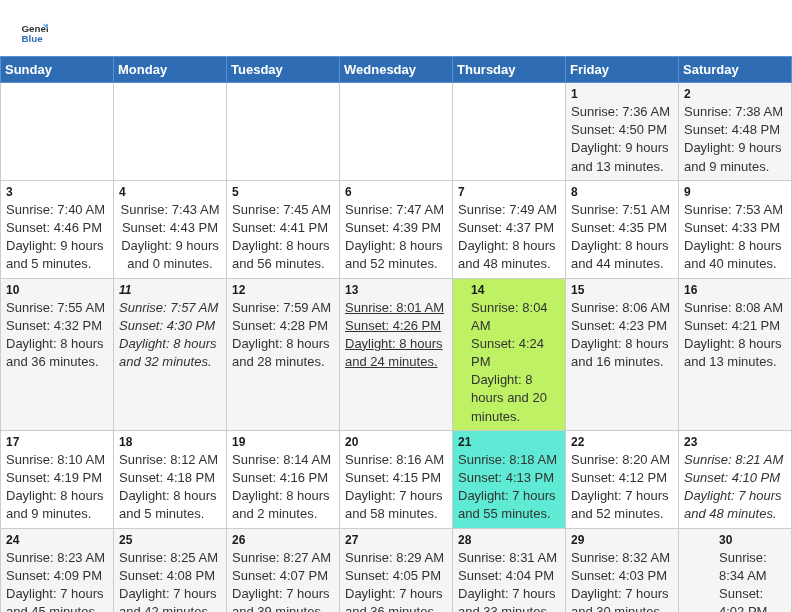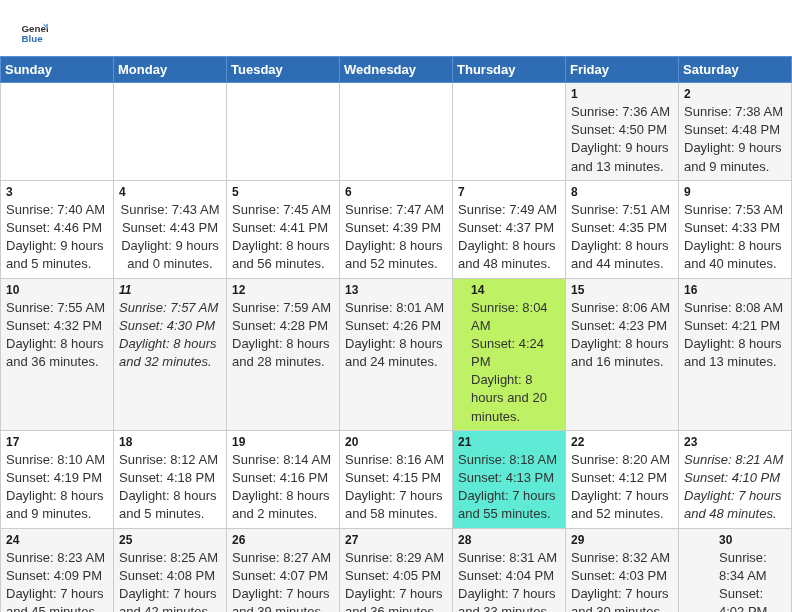--- a/index.html
+++ b/index.html
@@ -204,21 +204,21 @@
 Daylight: 8 hours and 32 minutes.</div>
         </td>
         <td style="background: rgb(245, 245, 245);">
           <span class="day-number">12</span>
           <div class="day-info" style="white-space: pre-line;">Sunrise: 7:59 AM
 Sunset: 4:28 PM
 Daylight: 8 hours and 28 minutes.</div>
         </td>
         <td style="background: rgb(245, 245, 245);">
           <span class="day-number">13</span>
-          <div class="day-info" style="white-space: pre-line;">Sunrise: 8:01 AM
+          <div class="day-info" style="white-space: pre-line; text-decoration: underline;">Sunrise: 8:01 AM
 Sunset: 4:26 PM
 Daylight: 8 hours and 24 minutes.</div>
         </td>
         <td style="background: #bef264; padding-left: 18px;">
           <span class="day-number">14</span>
           <div class="day-info" style="white-space: pre-line;">Sunrise: 8:04 AM
 Sunset: 4:24 PM
 Daylight: 8 hours and 20 minutes.</div>
         </td>
         <td style="background: rgb(245, 245, 245);">

